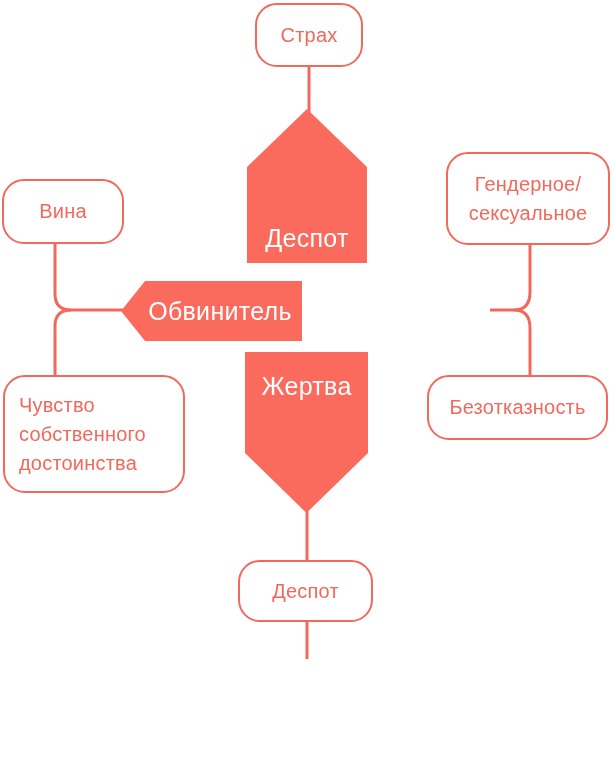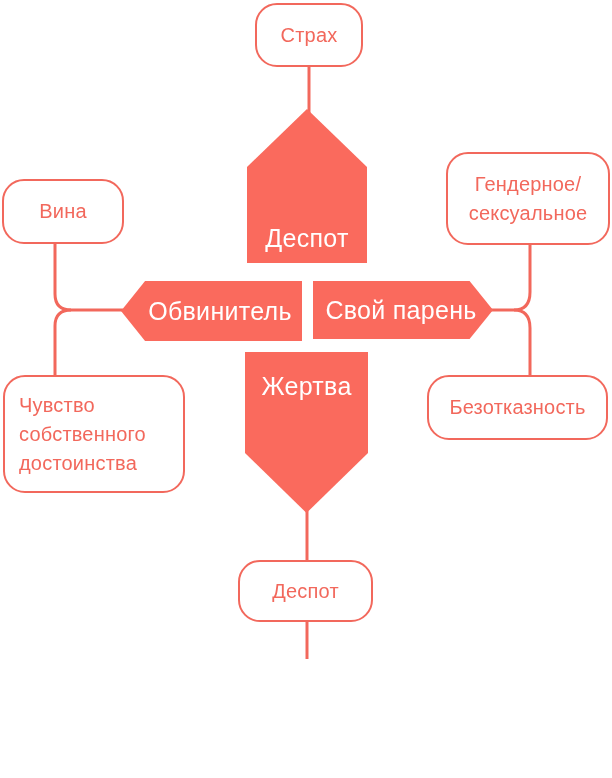--- a/index.html
+++ b/index.html
@@ -98,23 +98,20 @@
   </div>
 
   <div class="arrow" id="despot-arrow">
     <span>Деспот</span>
   </div>
 
   <div class="arrow" id="accuser-arrow">
     <span>Обвинитель</span>
   </div>
 
-  <div class="arrow" id="goodguy-arrow">
-    <span>Свой парень</span>
-  </div>
 
   <div class="arrow" id="victim-arrow">
     <span>Жертва</span>
   </div>
 
   <div class="box left-align" id="dignity-box">
     <span>Чувство
 собственного
 достоинства</span>
   </div>

